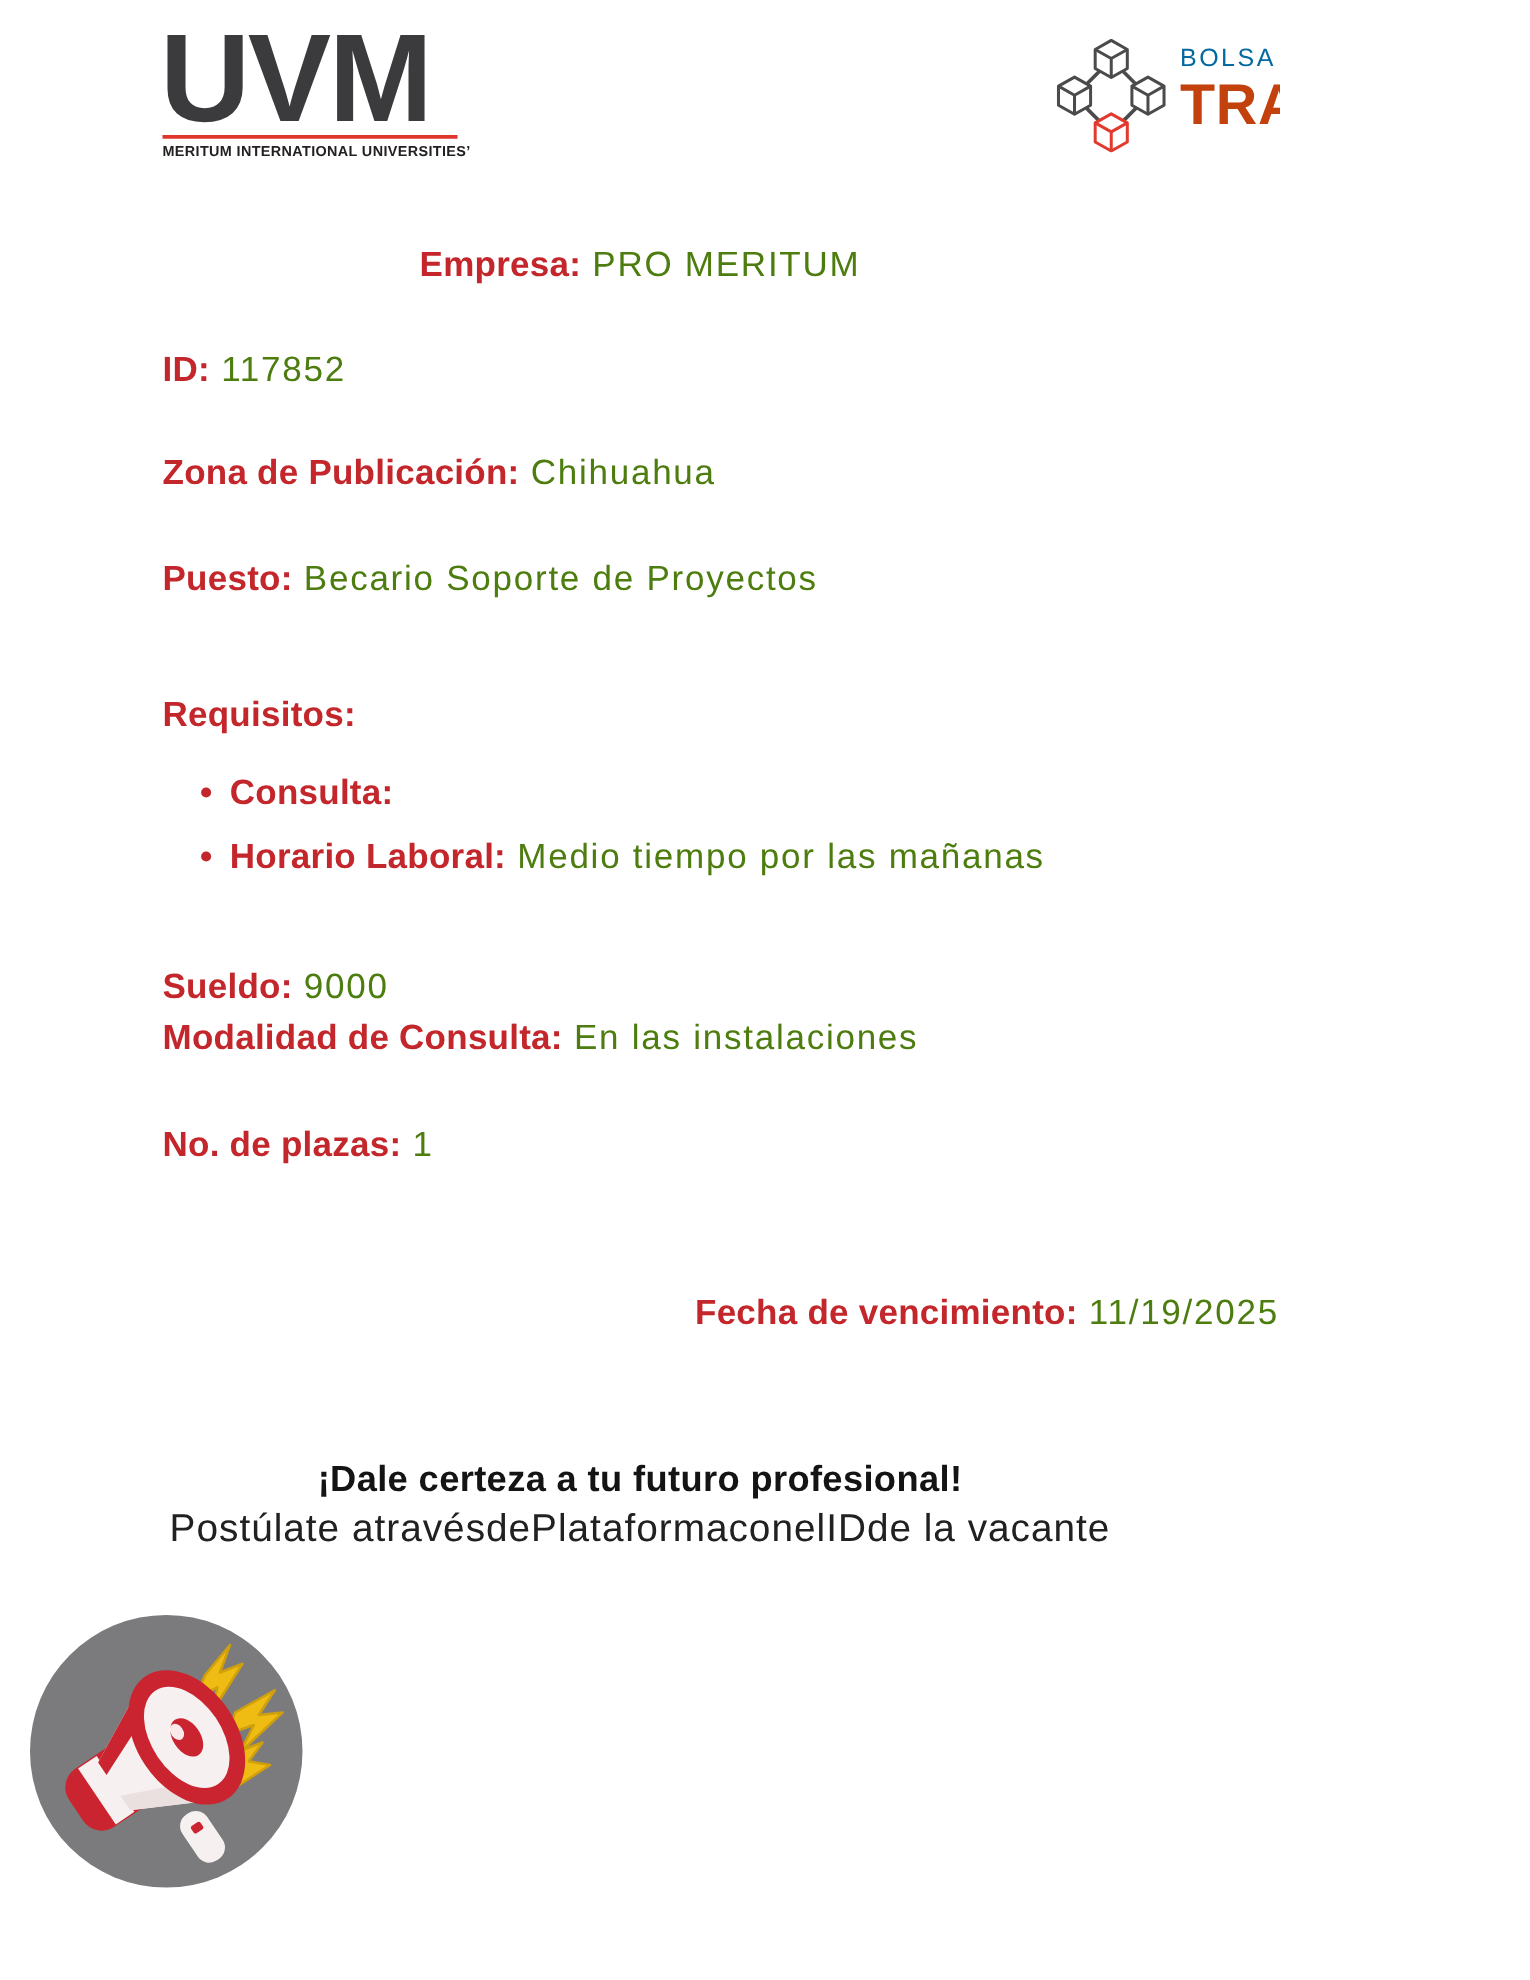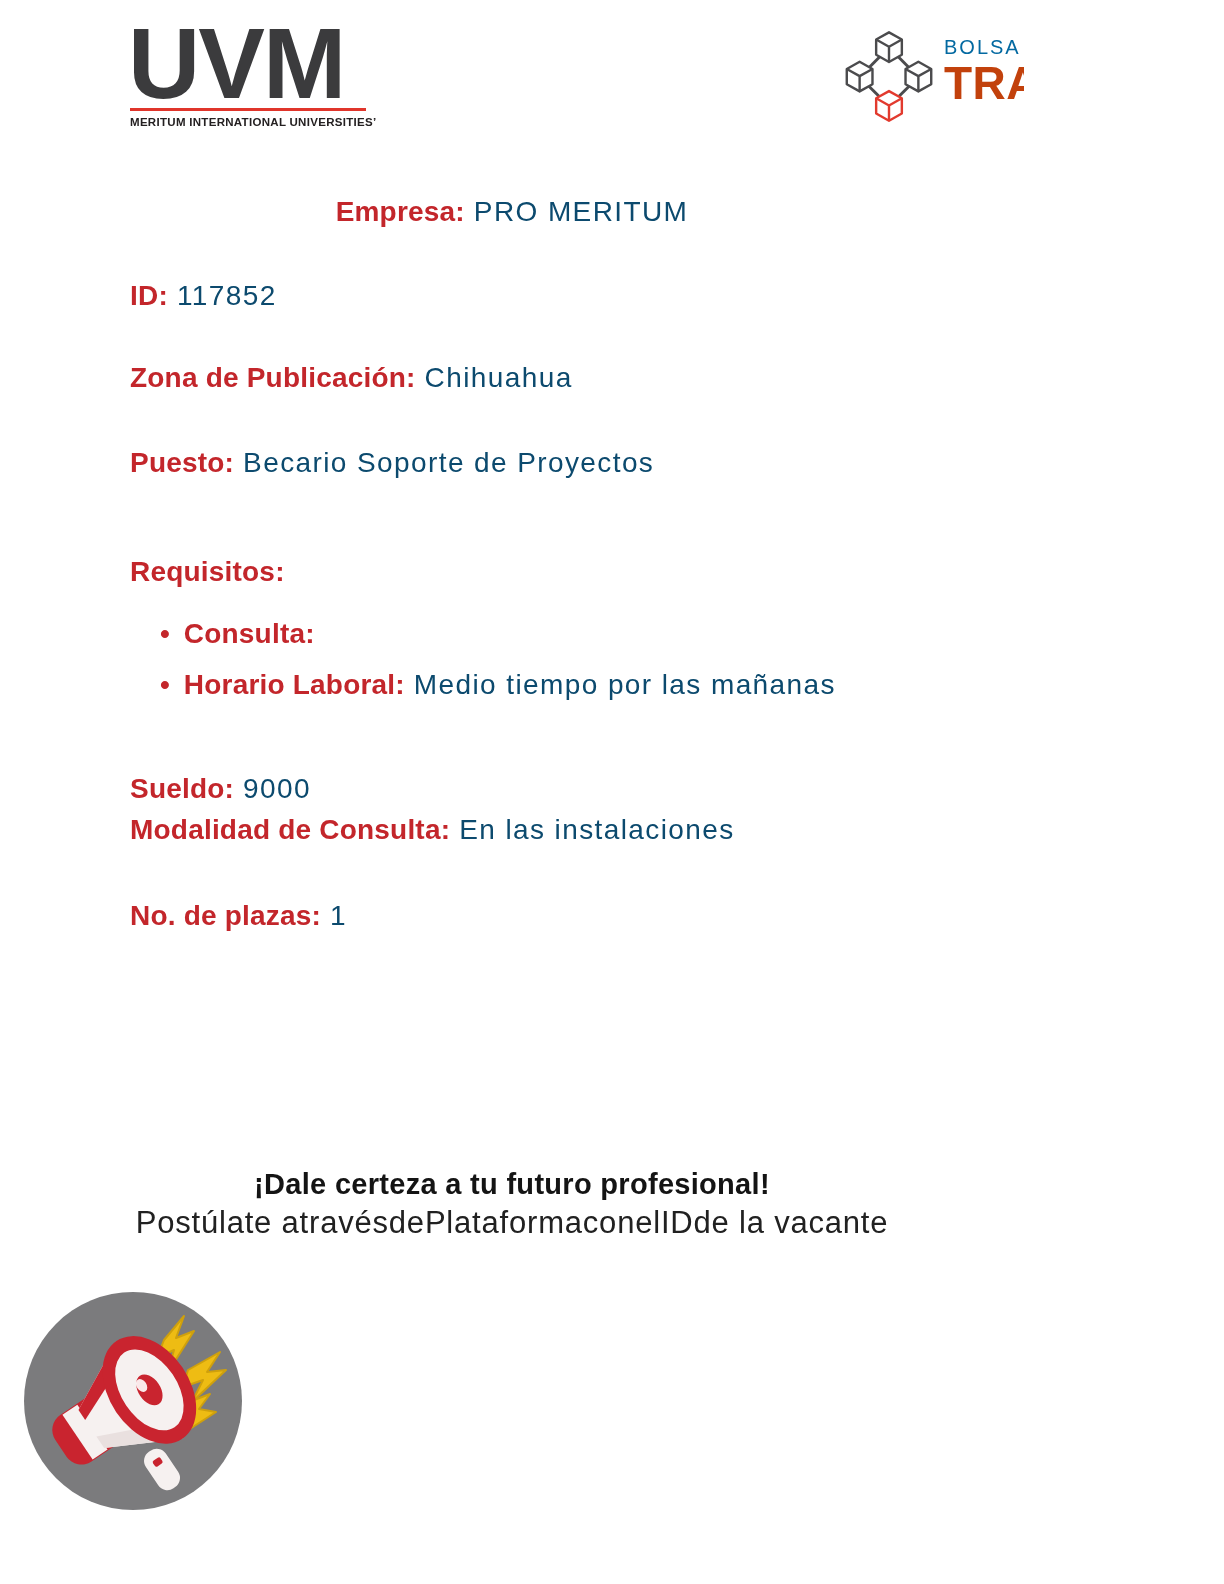--- a/index.html
+++ b/index.html
@@ -23,21 +23,21 @@
   }
   .bolsa-logo { position:absolute; left:842px; top:28px; display:flex; gap:8px; }
   .bolsa-cubes { width:94px; height:94px; }
   .bolsa-text { display:flex; flex-direction:column; margin-top:8px; }
   .bolsa-top { font-size:20px; font-weight:400; letter-spacing:2px; color:#0369a1; }
   .bolsa-main { font-size:46px; font-weight:700; letter-spacing:0.5px; color:#c2410c; line-height:1.05;text-align:right; }
   .bolsa-sub { font-size:26px; font-weight:800; letter-spacing:4px; color:#e23a2e; text-align:right; margin-top:3px; }
   
   .line { position:absolute; font-size:28px; white-space:nowrap; }
   .lbl { color:#c3262b; font-weight:700; letter-spacing:0.2px; }
-  .val { color:#0c4a6e; letter-spacing:1.4px; margin-left:9px;text-align:right; }
+  .val { color:#4d7c0f; letter-spacing:1.4px; margin-left:9px;text-align:right; }
   .centered { left:0; width:100%; text-align:center; }
   .bullets { position:absolute; left:160px; top:608px; list-style:none; }
   .bullets li { font-size:28px; line-height:51px; white-space:nowrap; }
   .bullet-dot { color:#c3262b; font-weight:700; margin-right:14px; }
   
   .cta-title { position:absolute; top:1168px; left:0; width:100%; text-align:center;
     font-size:29px; font-weight:700; letter-spacing:0.3px; color:#141414; }
   .cta-sub { position:absolute; top:1205px; left:0; width:100%; text-align:center;
     font-size:31px; letter-spacing:0.8px; color:#212121; }
   
@@ -134,20 +134,23 @@
   </div>
 
   <div class="line" style="top:814px;left:130px;">
     <span class="lbl">Modalidad de Consulta:</span><span class="val">En las instalaciones</span>
   </div>
 
   <div class="line" style="top:900px;left:130px;">
     <span class="lbl">No. de plazas:</span><span class="val">1</span>
   </div>
 
+  <div class="line" style="top:1034px;left:556px;">
+    <span class="lbl">Fecha de vencimiento:</span><span class="val">11/19/2025</span>
+  </div>
 
   
   <div class="cta-title">¡Dale certeza a tu futuro profesional!</div>
   <div class="cta-sub">Postúlate atravésdePlataformaconelIDde la vacante</div>
 
   
 
   
   <span>
     <svg class="promo-circle" viewBox="0 0 222 222">

